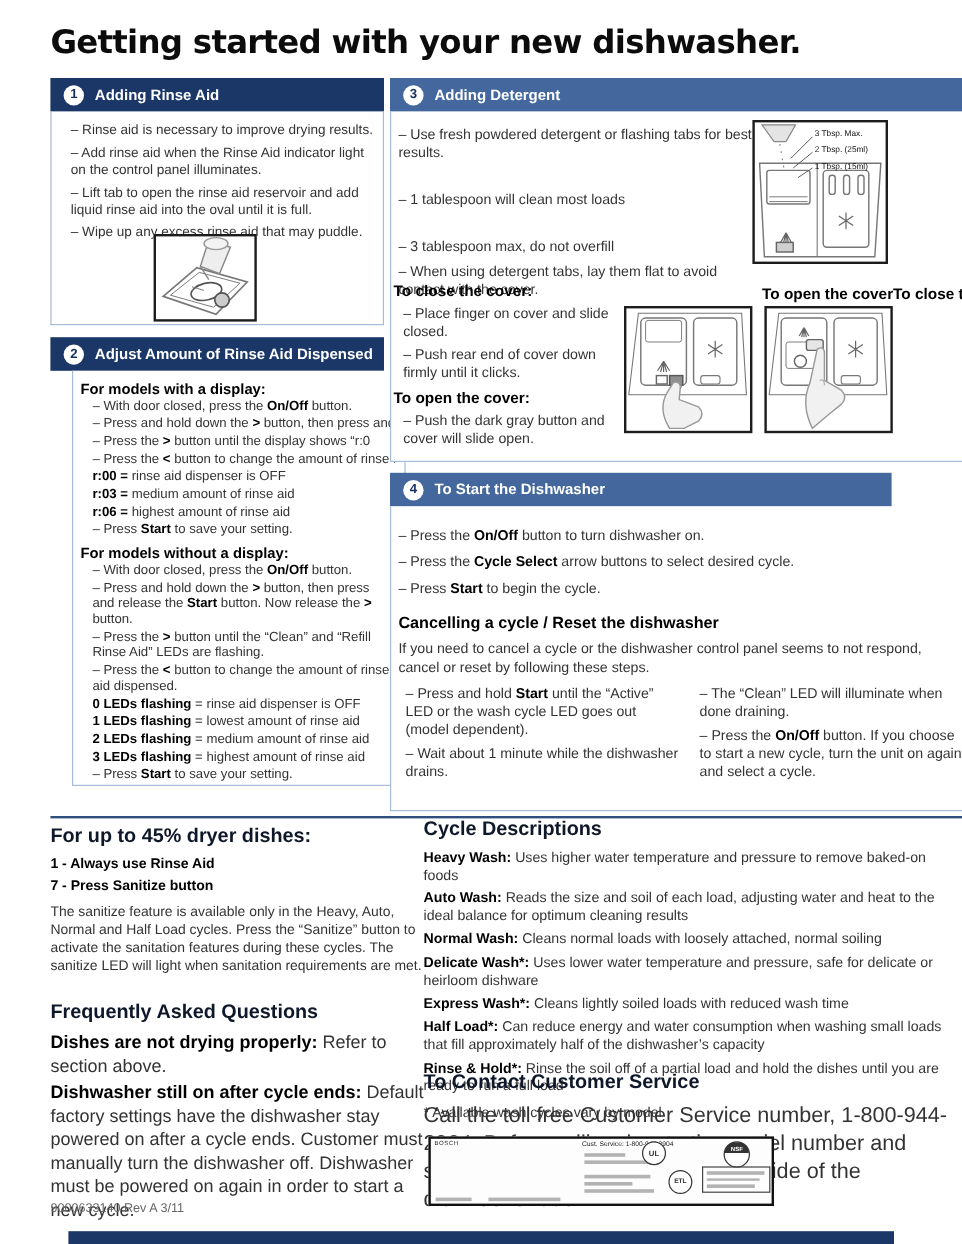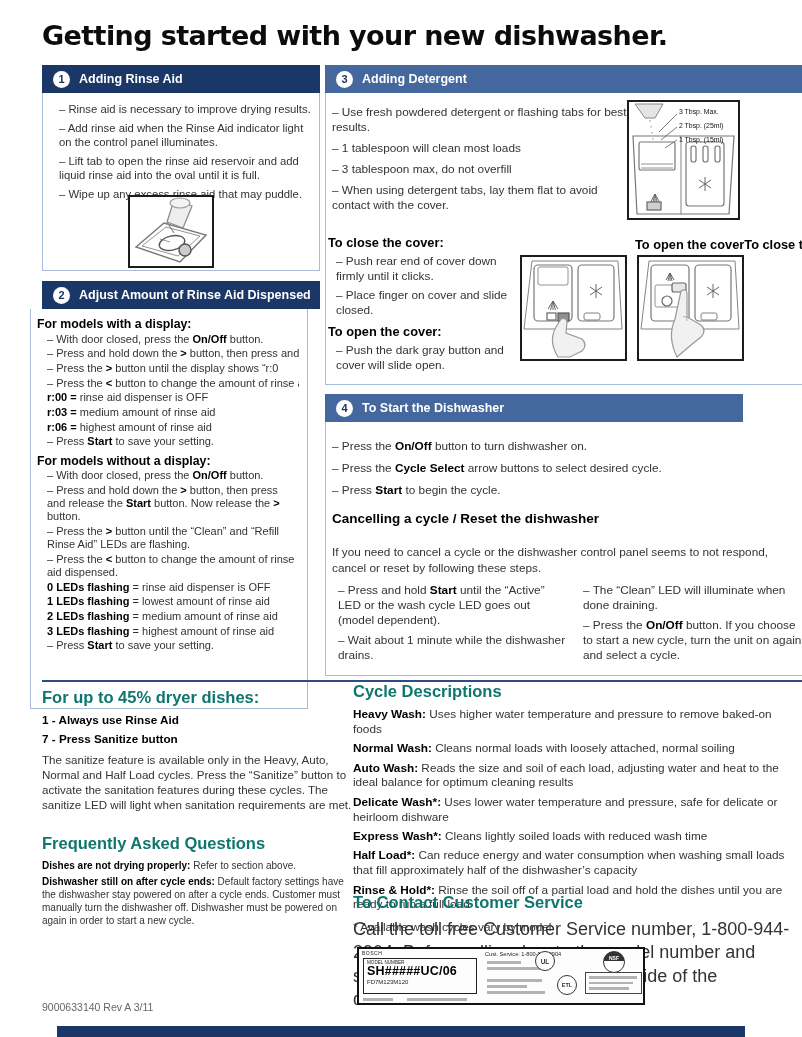--- a/index.html
+++ b/index.html
@@ -27,24 +27,24 @@
   
   .blist{display:block}
   .bullet{font-size:11.3px;line-height:1.24;color:#333;margin:5px 0 5px 10px;width:254px}
   .bullet b, .faq-item b, .cycle-item b{color:#000}
   .tight .bullet{font-size:11px;line-height:1.2;margin:1.5px 0 1.5px 10px;width:252px}
   .nowrapclip{white-space:nowrap;overflow:hidden}
   .subhead{font-weight:bold;font-size:12.3px;color:#000;margin:5px 0 1px 0}
   .rtext .bullet{font-size:11.8px;line-height:1.28;width:auto}
   .boldhead{font-weight:bold;font-size:12.8px;color:#000;margin:0 0 2px 0}
   
-  .blueheading{color:#0f766e;font-weight:bold;font-size:16.5px;margin:0 0 6px 0}
+  .blueheading{color:#0f172a;font-weight:bold;font-size:16.5px;margin:0 0 6px 0}
   .stepline{font-weight:bold;font-size:11.7px;color:#000;margin:4px 0;line-height:1.25}
   .para{font-size:11.6px;line-height:1.3;color:#333;margin-top:6px}
-  .faq-item{font-size:10px;line-height:1.3;color:#333;margin:3px 0}
+  .faq-item{font-size:15px;line-height:1.3;color:#333;margin:3px 0}
   .cycle-item{font-size:11.8px;line-height:1.26;color:#333;margin:4.5px 0}
   .footnote{font-size:11.8px;color:#333;margin-top:8px}
   .notice{font-size:11.8px;line-height:1.4;color:#3a3a3a;width:452px;margin-top:16px}
   .cancel-cols{display:flex;gap:14px;margin-top:2px}
   .divider{position:absolute;left:42px;top:680px;width:760px;height:2px;background:#2f4e7f}
   .bottombar{position:absolute;left:57px;top:1026px;width:688px;height:11px;background:#1a3768}
   .doccode{position:absolute;left:42px;top:1001px;font-size:10.5px;color:#666}
   
   .illus{position:absolute;border:2px solid #1c1c1c;background:#fff;box-sizing:border-box}
   .tbsp{position:absolute;font-size:6.9px;color:#111;white-space:nowrap}
@@ -109,21 +109,21 @@
       <ellipse cx="50" cy="6" rx="10" ry="5" fill="#f3f3f3" stroke="#999"></ellipse>
     </g>
   </svg>
 </div>
 
 <div class="secbar navy" style="left:42px;top:281px;width:278px">
   <span class="numcircle">2</span>
   <span class="sectitle">Adjust Amount of Rinse Aid Dispensed</span>
 </div>
 
-<div class="cbox tight" style="left:30px;top:309px;width:278px;height:400px;padding:3px 6px">
+<div class="cbox tight" style="left:60px;top:309px;width:278px;height:346px;padding:3px 6px">
   <div class="subhead">For models with a display:</div>
   <div class="blist">
 
   <div class="bullet nowrapclip">– With door closed, press the <b>On/Off</b> button.</div>
       <div class="bullet nowrapclip">– Press and hold down the <b>&gt;</b> button, then press and release the  button. Now release the  button.</div>
       <div class="bullet nowrapclip">– Press the <b>&gt;</b> button until the display shows “r:0</div>
       <div class="bullet nowrapclip">– Press the <b>&lt;</b> button to change the amount of rinse aid dispensed.</div>
       <div class="bullet nowrapclip"><b>r:00 =</b> rinse aid dispenser is OFF</div>
       <div class="bullet nowrapclip"><b>r:03 =</b> medium amount of rinse aid</div>
       <div class="bullet nowrapclip"><b>r:06 =</b> highest amount of rinse aid</div>
@@ -141,21 +141,21 @@
       <div class="bullet"><b>2 LEDs flashing</b> = medium amount of rinse aid</div>
       <div class="bullet"><b>3 LEDs flashing</b> = highest amount of rinse aid</div>
       <div class="bullet">– Press <b>Start</b> to save your setting.</div>
     </div>
 </div>
 
 <div class="cbox rtext" style="left:325px;top:93px;width:485px;height:292px;padding:6px 0 0 6px">
   <div class="blist" style="width:300px">
 
   <div class="bullet" style="margin:6px 0">– Use fresh powdered detergent or flashing tabs for best results.</div>
-      <div class="bullet" style="margin:6px 0">– 1 tablespoon will clean most loads</div>
+      <div class="bullet" style="margin:24px 0">– 1 tablespoon will clean most loads</div>
       <div class="bullet" style="margin:6px 0">– 3 tablespoon max, do not overfill</div>
       <div class="bullet" style="margin:6px 0">– When using detergent tabs, lay them flat to avoid contact with the cover.</div>
     </div>
 </div>
 
 <div class="illus" style="left:627px;top:100px;width:113px;height:120px">
   <svg width="109" height="116" viewBox="0 0 109 116">
     <g fill="none" stroke="#777" stroke-width="1.2">
       <path d="M4,34 L8,112 L100,112 L105,34 Z"></path>
       <path d="M52,34 L52,112" stroke-width="0.9"></path>
@@ -183,22 +183,22 @@
   </svg>
   <span class="tbsp" style="left:50px;top:6px">3 Tbsp. Max.</span>
   <span class="tbsp" style="left:50px;top:20px">2 Tbsp. (25ml)</span>
   <span class="tbsp" style="left:50px;top:34px">1 Tbsp. (15ml)</span>
 </div>
 
 <div class="abs rtext" style="left:328px;top:235px;width:190px">
   <div class="boldhead">To close the cover:</div>
   <div class="blist">
 
-  <div class="bullet" style="margin:4px 0 4px 8px">– Push rear end of cover down firmly until it clicks.</div>
-      <div class="bullet" style="margin:4px 0 4px 8px">– Place finger on cover and slide closed.</div>
+  <div class="bullet" style="margin:4px 0 4px 8px">– Place finger on cover and slide closed.</div>
+      <div class="bullet" style="margin:4px 0 4px 8px">– Push rear end of cover down firmly until it clicks.</div>
     </div>
   <div class="boldhead" style="margin-top:6px">To open the cover:</div>
   <div class="blist">
 
   <div class="bullet" style="margin:4px 0 4px 8px">– Push the dark gray button and cover will slide open.</div>
     </div>
 </div>
 
 <div class="cutoff">To open the coverTo close th</div>
 
@@ -254,21 +254,21 @@
 <div class="cbox rtext" style="left:325px;top:422px;width:485px;height:254px;padding:10px 0 0 6px">
   <div class="blist" style="width:440px">
 
   <div class="bullet" style="margin:7px 0">– Press the <b>On/Off</b> button to turn dishwasher on.</div>
       <div class="bullet" style="margin:7px 0">– Press the <b>Cycle Select</b> arrow buttons to select desired cycle.</div>
       <div class="bullet" style="margin:7px 0">– Press <b>Start</b> to begin the cycle.</div>
     </div>
 
   <div style="margin-top:13px">
     <div style="font-weight:bold;font-size:13.5px;color:#000">Cancelling a cycle / Reset the dishwasher</div>
-    <div class="para" style="width:466px;font-size:11.8px;margin-top:19px">If you need to cancel a cycle or the dishwasher control panel seems to not respond, cancel or reset by following these steps.</div>
+    <div class="para" style="width:466px;font-size:11.8px;margin-top:7px">If you need to cancel a cycle or the dishwasher control panel seems to not respond, cancel or reset by following these steps.</div>
     <div class="cancel-cols">
       <div class="blist" style="width:237px">
 
       <div class="bullet" style="margin:5px 0 5px 6px">– Press and hold <b>Start</b> until the “Active” LED or the wash cycle LED goes out (model dependent).</div>
           <div class="bullet" style="margin:5px 0 5px 6px">– Wait about 1 minute while the dishwasher drains.</div>
         </div>
       <div class="blist" style="width:222px">
 
       <div class="bullet" style="margin:5px 0">– The “Clean” LED will illuminate when done draining.</div>
           <div class="bullet" style="margin:5px 0">– Press the <b>On/Off</b>  button. If you choose to start a new cycle, turn the unit on again and select a cycle.</div>
@@ -297,42 +297,37 @@
   <div class="faq-item"><b>Dishes are not drying properly:</b> Refer to section above.</div>
       <div class="faq-item"><b>Dishwasher still on after cycle ends:</b> Default factory settings have the dishwasher stay powered on after a cycle ends. Customer must manually turn the dishwasher off. Dishwasher must be powered on again in order to start a new cycle.</div>
     </div>
 </div>
 
 <div class="abs" style="left:353px;top:682px;width:449px">
   <div class="blueheading">Cycle Descriptions</div>
   <div class="blist">
 
   <div class="cycle-item"><b>Heavy Wash:</b> Uses higher water temperature and pressure to remove baked-on foods</div>
+      <div class="cycle-item"><b>Auto Wash:</b>  Reads the size and soil of each load, adjusting water and heat to the ideal balance for optimum cleaning results</div>
       <div class="cycle-item"><b>Normal Wash:</b> Cleans normal loads with loosely attached, normal soiling</div>
-      <div class="cycle-item"><b>Auto Wash:</b>  Reads the size and soil of each load, adjusting water and heat to the ideal balance for optimum cleaning results</div>
       <div class="cycle-item"><b>Delicate Wash*:</b>  Uses lower water temperature and pressure, safe for delicate or heirloom dishware</div>
       <div class="cycle-item"><b>Express Wash*:</b> Cleans lightly soiled loads with reduced wash time</div>
       <div class="cycle-item"><b>Half Load*:</b> Can reduce energy and water consumption when washing small loads that fill approximately half of the dishwasher’s capacity</div>
       <div class="cycle-item"><b>Rinse &amp; Hold*:</b> Rinse the soil off of a partial load and hold the dishes until you are ready to run a full load</div>
     </div>
   <div class="footnote">* Available wash cycles vary by model</div>
 </div>
 
 <div class="abs" style="left:353px;top:893px;width:449px">
   <div class="blueheading">To Contact Customer Service</div>
   <div class="para" style="font-size:18px;margin-top:2px">Call the toll free Customer Service number, 1-800-944-2904. Before calling, locate the model number and serial number on the label on the inside of the dishwasher door.</div>
 </div>
 
 <div class="ratelabel">
   <span class="brandtxt">BOSCH</span>
-  <div class="modelbox">
-    <div class="modellbl">MODEL NUMBER</div>
-    <div class="modelnum">SH#####UC/06</div>
-    <div class="serialnum">FD7M123M120</div>
-  </div>
   <div class="microbar" style="left:4px;top:49px;width:30px"></div>
   <div class="microbar" style="left:48px;top:49px;width:60px"></div>
   <span class="svc">Cust. Service: 1-800-944-2904</span>
   <div class="microbar" style="left:128px;top:12px;width:34px"></div>
   <div class="microbar" style="left:128px;top:18px;width:60px"></div>
   <div class="microbar" style="left:128px;top:30px;width:55px"></div>
   <div class="microbar" style="left:128px;top:36px;width:40px"></div>
   <div class="microbar" style="left:128px;top:42px;width:58px"></div>
   <div class="certcircle" style="left:176px;top:2px;width:20px;height:20px;font-size:6.5px">UL</div>
   <div class="certcircle" style="left:198px;top:26px;width:20px;height:20px;font-size:5.5px">ETL</div>

